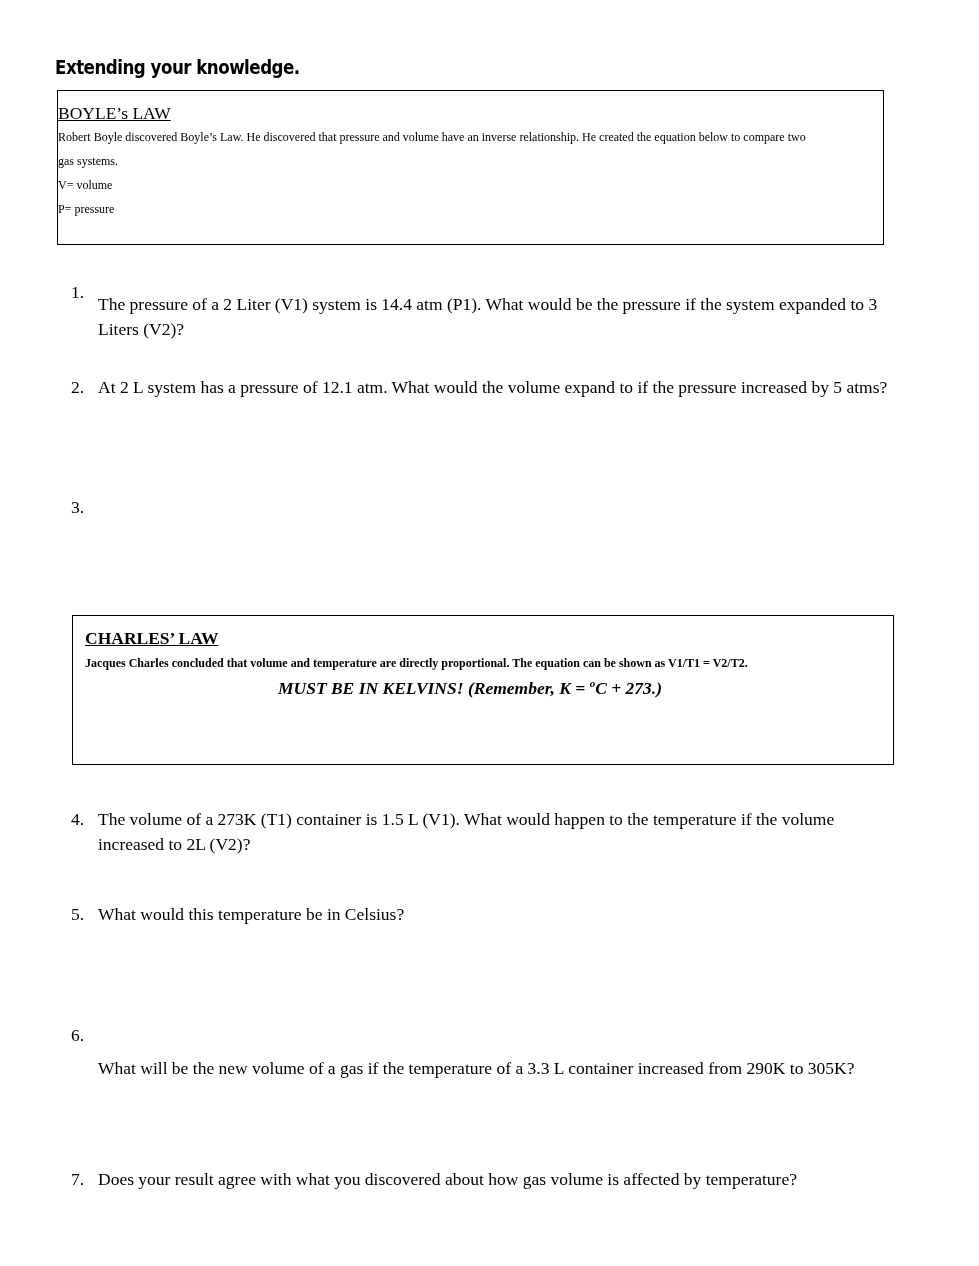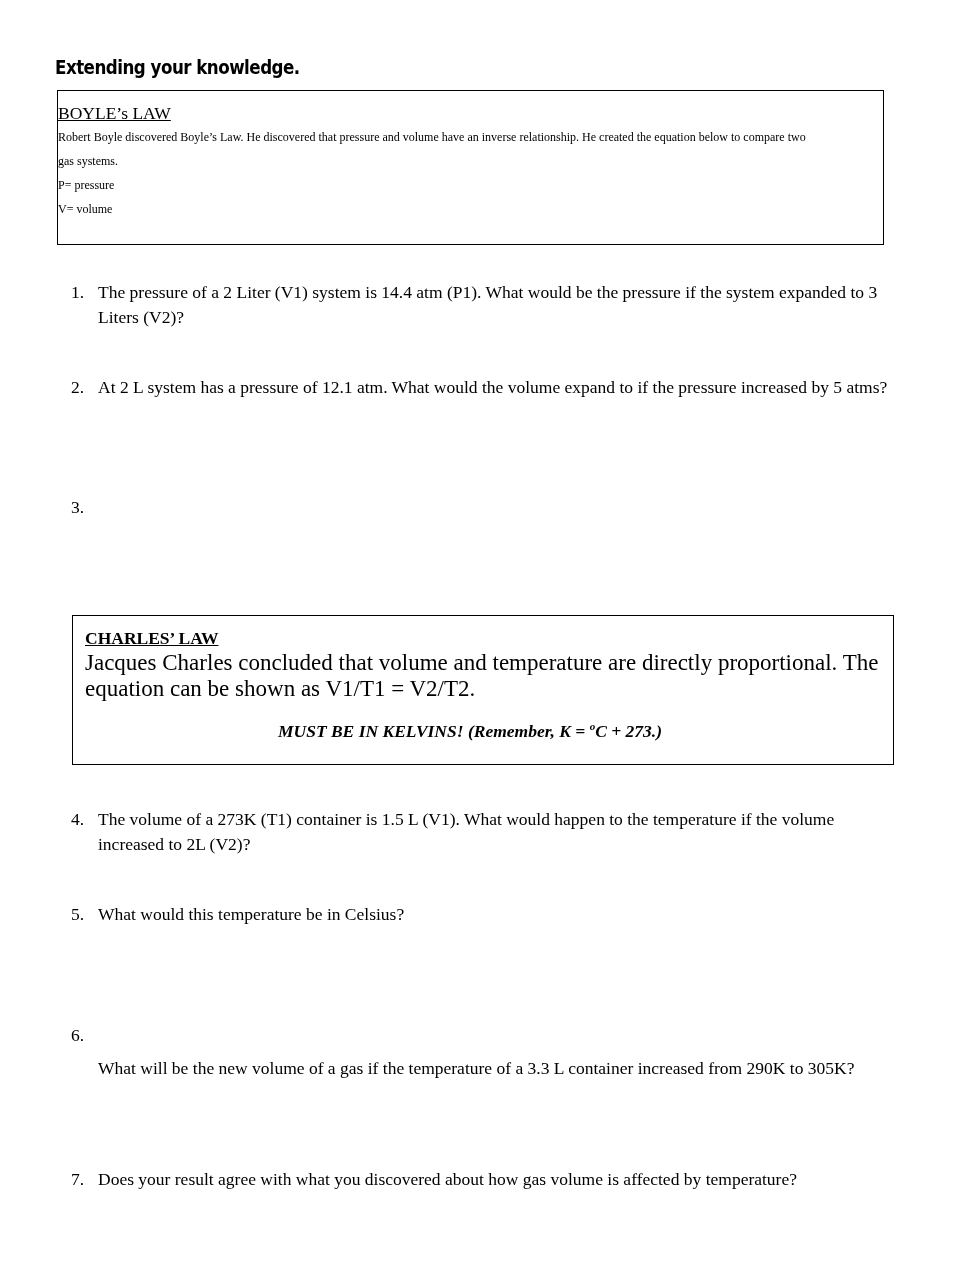--- a/index.html
+++ b/index.html
@@ -69,31 +69,31 @@
     width: 760px;
   }
 
   .charles-title {
     font-size: 17.5px;
     font-weight: bold;
     text-decoration: underline;
     line-height: 24px;
   }
   .charles-body {
-    font-size: 23px;
-    font-weight: normal;
+    font-size: 12px;
+    font-weight: bold;
     line-height: 26px;
     width: 800px;
   }
   .charles-note {
     font-size: 17.5px;
     font-weight: bold;
     font-style: italic;
     text-align: center;
-    margin-top: 18px;
+    margin-top: 1px;
     width: 770px;
   }
   .charles-note sup {
     font-size: 11px;
     vertical-align: super;
   }
 
   .q {
     position: absolute;
     display: flex;
@@ -106,43 +106,43 @@
     line-height: 25px;
     flex: none;
   }
   .q .txt {
     margin-left: 14px;
     font-size: 17.5px;
     line-height: 25px;
   }
 
   #q1 { left: 52px; top: 280px; width: 830px; }
-  #q1 .txt { width: 782px; }
+  #q1 .txt { width: 782px; margin-top: 12px; }
   #q2 { left: 52px; top: 375px; width: 890px; }
   #q2 .txt { width: 845px; }
   #q3 { left: 52px; top: 495px; width: 700px; }
   #q4 { left: 52px; top: 807px; width: 830px; }
   #q4 .txt { width: 782px; }
   #q5 { left: 52px; top: 902px; width: 600px; }
   #q6 { left: 52px; top: 1023px; width: 870px; }
   #q6 .txt { width: 820px; margin-top: 33px; }
   #q7 { left: 52px; top: 1167px; width: 870px; }
 </style>
 </head>
 <body>
 
 <div class="page">
 
   <div class="heading">Extending your knowledge.</div>
 
   <div class="law-box" id="boyle-box">
     <div class="box-title">BOYLE’s LAW</div>
     <div class="box-line boyle-body">Robert Boyle discovered Boyle’s Law. He discovered that pressure and volume have an inverse relationship. He created the equation below to compare two gas systems.</div>
+    <div class="box-line">V= volume</div>
     <div class="box-line">P= pressure</div>
-    <div class="box-line">V= volume</div>
   </div>
 
   <div class="q" id="q1">
     <div class="num">1.</div>
     <div class="txt">The pressure of a 2 Liter (V1) system is 14.4 atm (P1). What would be the pressure if the system expanded to 3 Liters (V2)?</div>
   </div>
 
   <div class="q" id="q2">
     <div class="num">2.</div>
     <div class="txt">At 2 L system has a pressure of 12.1 atm. What would the volume expand to if the pressure increased by 5 atms?</div>

